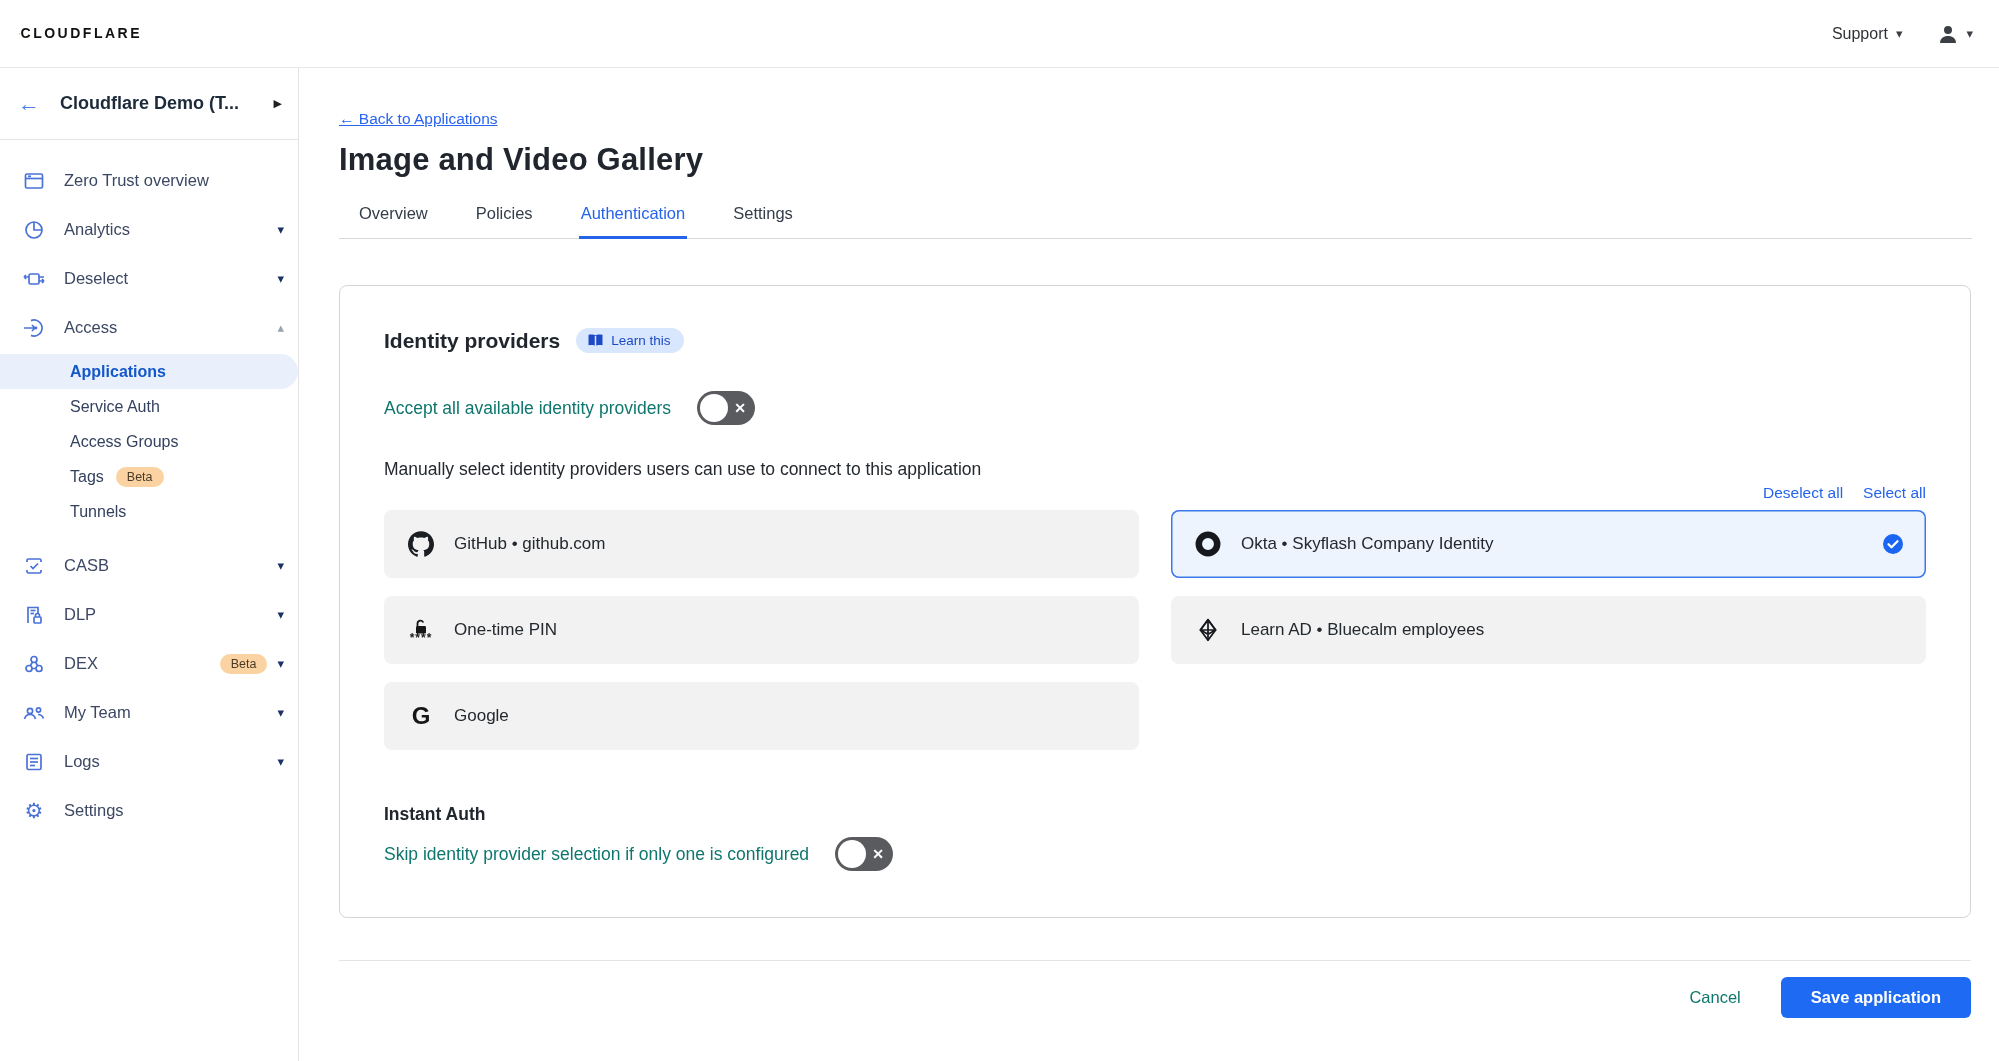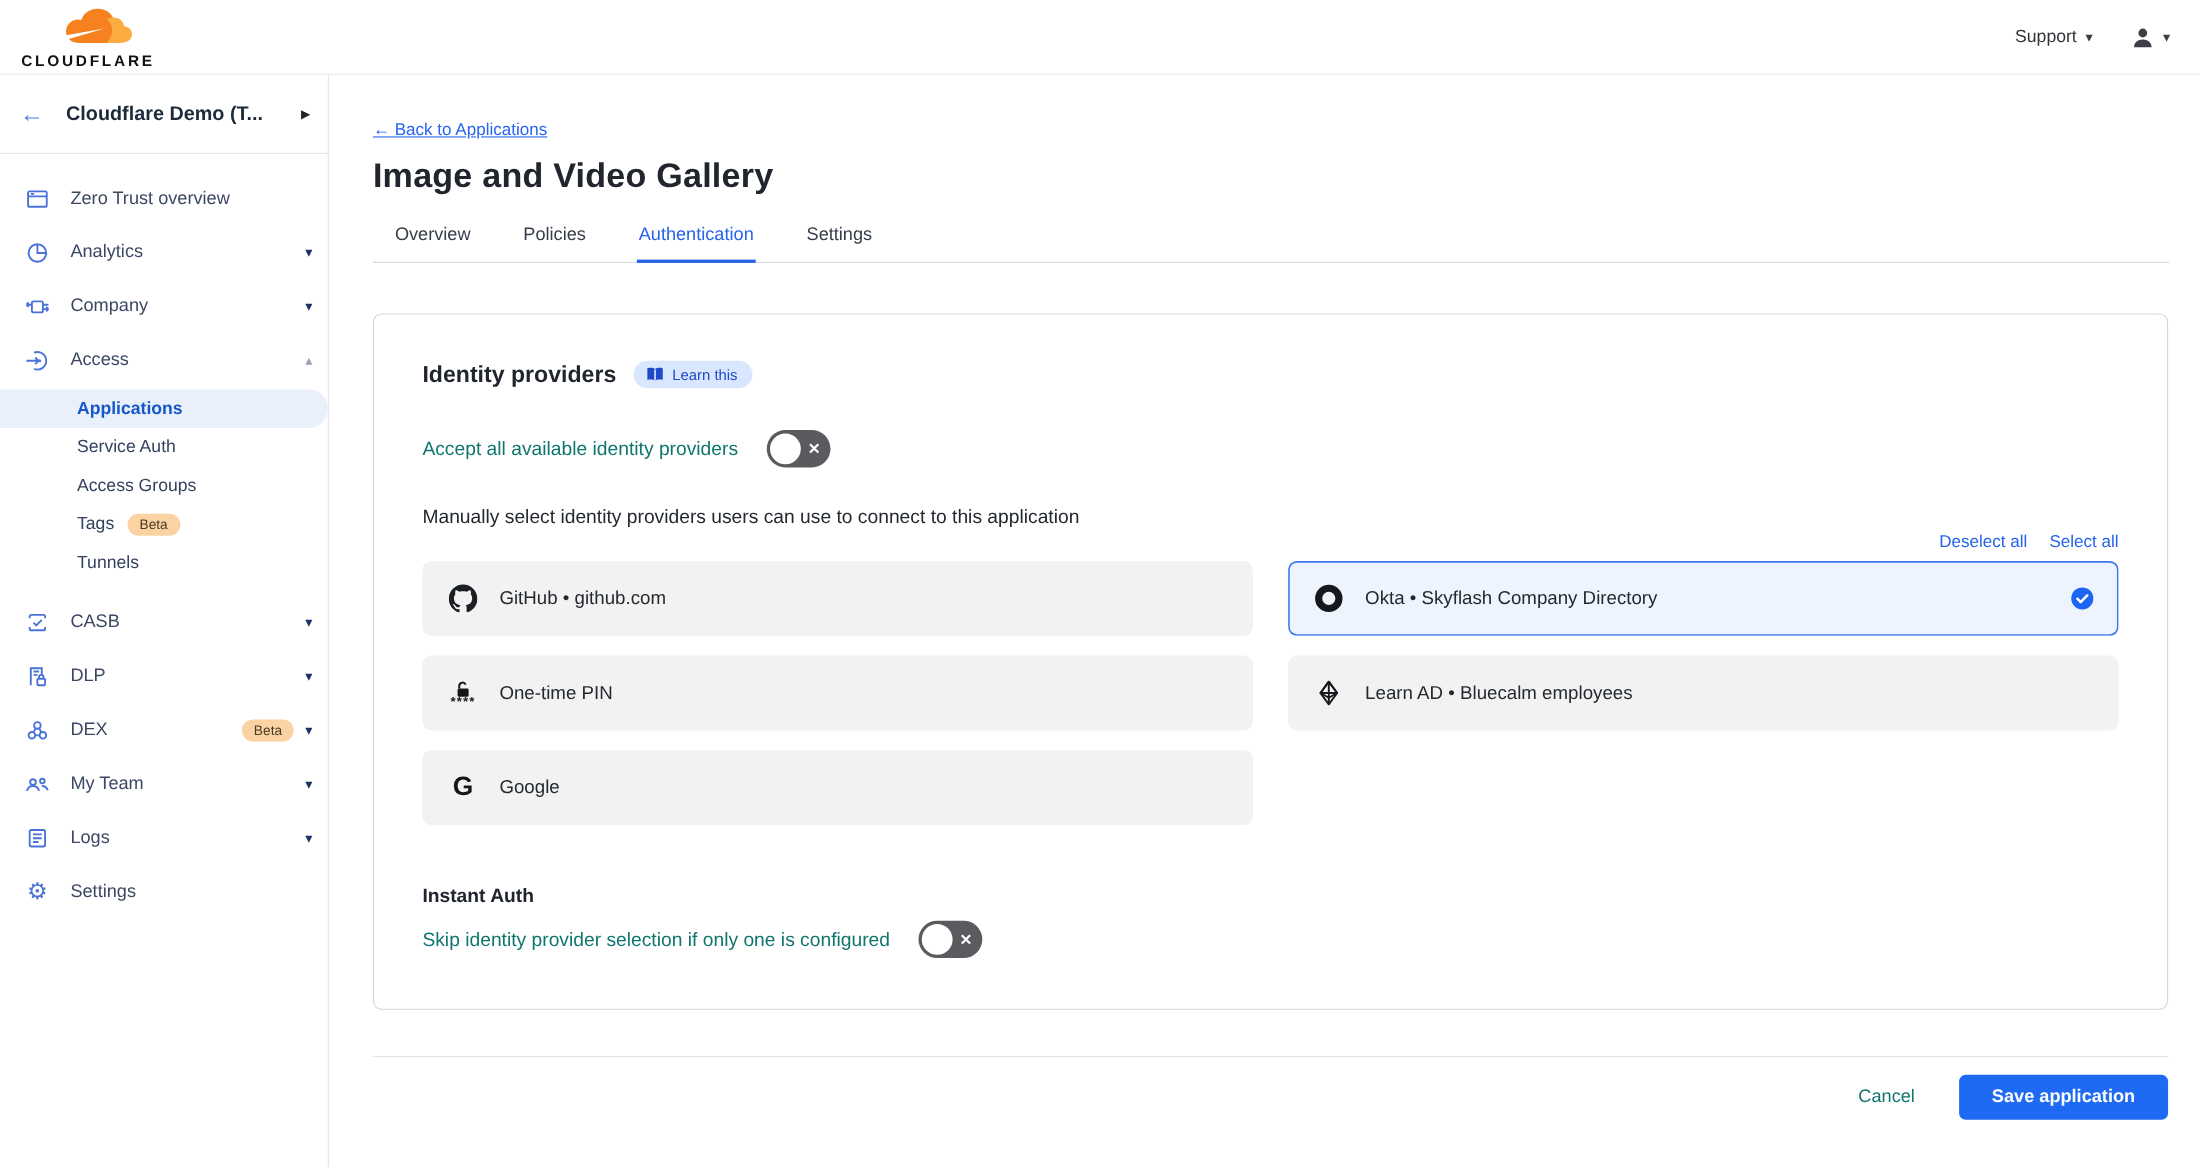--- a/index.html
+++ b/index.html
@@ -2,21 +2,21 @@
 <html><head>
 <meta charset="utf-8">
 <style>
   * { box-sizing: border-box; margin: 0; padding: 0; }
   html,body { width:1999px; height:1061px; overflow:hidden; }
   body { font-family:"Liberation Sans", sans-serif; background:#fff; color:#222; }
 
   
   .topbar { height:68px; display:flex; align-items:center; justify-content:space-between;
             padding:0 26px 0 18px; border-bottom:1px solid #e8e8e8; background:#fff; }
-  .logo { display:flex; flex-direction:column; align-items:center; width:124px; cursor:pointer; }
+  .logo { display:flex; flex-direction:row; align-items:center; width:124px; cursor:pointer; }
   .logo-text { font-size:14px; font-weight:bold; letter-spacing:2.5px; color:#111; margin-top:-2px; }
   .topbar-right { display:flex; align-items:center; gap:34px; }
   .support { display:flex; align-items:center; gap:8px; font-size:16px; color:#2f3338; cursor:pointer; }
   .caret { font-size:13px; color:#3c4046; line-height:1; }
   .user-menu { display:flex; align-items:center; gap:6px; cursor:pointer; }
 
   
   .shell { display:flex; height:993px; }
 
   
@@ -144,21 +144,21 @@
         <span class="chev down">▾</span>
       </div>
 
       <div class="nav-item">
         <span class="ic">
           <svg width="22" height="22" viewBox="0 0 22 22" fill="none" stroke="#4a72d8" stroke-width="1.7">
             <rect x="6" y="6" width="10" height="10" rx="1.5"></rect>
               <path d="M1 9h5M16 9h5M1 9l2-2M1 9l2 2M21 13h-5M21 13l-2-2M21 13l-2 2"></path>
           </svg>
           </span>
-        <span class="nav-label">Company</span>
+        <span class="nav-label">Deselect</span>
         <span class="chev down">▾</span>
       </div>
 
       <div class="nav-item">
         <span class="ic">
           <svg width="22" height="22" viewBox="0 0 22 22" fill="none" stroke="#4a72d8" stroke-width="1.7">
             <path d="M8 3.6A8 8 0 1 1 8 18.4"></path>
               <path d="M1 11h11M12 11l-3-3M12 11l-3 3"></path>
               <circle cx="13" cy="11" r="1.4" fill="#4a72d8" stroke="none"></circle>
           </svg>
@@ -306,21 +306,21 @@
           <svg width="26" height="26" viewBox="0 0 24 24">
             <path fill="#1b1f23" d="M12 .297c-6.63 0-12 5.373-12 12 0 5.303 3.438 9.8 8.205 11.385.6.113.82-.258.82-.577 0-.285-.01-1.04-.015-2.04-3.338.724-4.042-1.61-4.042-1.61C4.422 18.07 3.633 17.7 3.633 17.7c-1.087-.744.084-.729.084-.729 1.205.084 1.838 1.236 1.838 1.236 1.07 1.835 2.809 1.305 3.495.998.108-.776.417-1.305.76-1.605-2.665-.3-5.466-1.332-5.466-5.93 0-1.31.465-2.38 1.235-3.22-.135-.303-.54-1.523.105-3.176 0 0 1.005-.322 3.3 1.23.96-.267 1.98-.399 3-.405 1.02.006 2.04.138 3 .405 2.28-1.552 3.285-1.23 3.285-1.23.645 1.653.24 2.873.12 3.176.765.84 1.23 1.91 1.23 3.22 0 4.61-2.805 5.625-5.475 5.92.42.36.81 1.096.81 2.22 0 1.606-.015 2.896-.015 3.286 0 .315.21.69.825.57C20.565 22.092 24 17.592 24 12.297c0-6.627-5.373-12-12-12"></path>
           </svg>
           <span class="tile-name">GitHub • github.com</span>
         </div>
 
         <div class="tile selected">
           <svg width="26" height="26" viewBox="0 0 24 24">
             <circle cx="12" cy="12" r="8.5" fill="none" stroke="#16181d" stroke-width="6"></circle>
           </svg>
-          <span class="tile-name">Okta • Skyflash Company Directory</span>
+          <span class="tile-name">Okta • Skyflash Company Identity</span>
           <svg width="22" height="22" viewBox="0 0 22 22">
             <circle cx="11" cy="11" r="10" fill="#1a66f2"></circle>
             <path d="M6.5 11.3l3 3 6-6" fill="none" stroke="#fff" stroke-width="2.3" stroke-linecap="round" stroke-linejoin="round"></path>
           </svg>
         </div>
 
         <div class="tile">
           <span class="otp-ic">
             <svg width="16" height="16" viewBox="0 0 16 16">
               <path d="M4.5 7V4.5a3 3 0 0 1 5.8-1" fill="none" stroke="#161616" stroke-width="1.8"></path>

